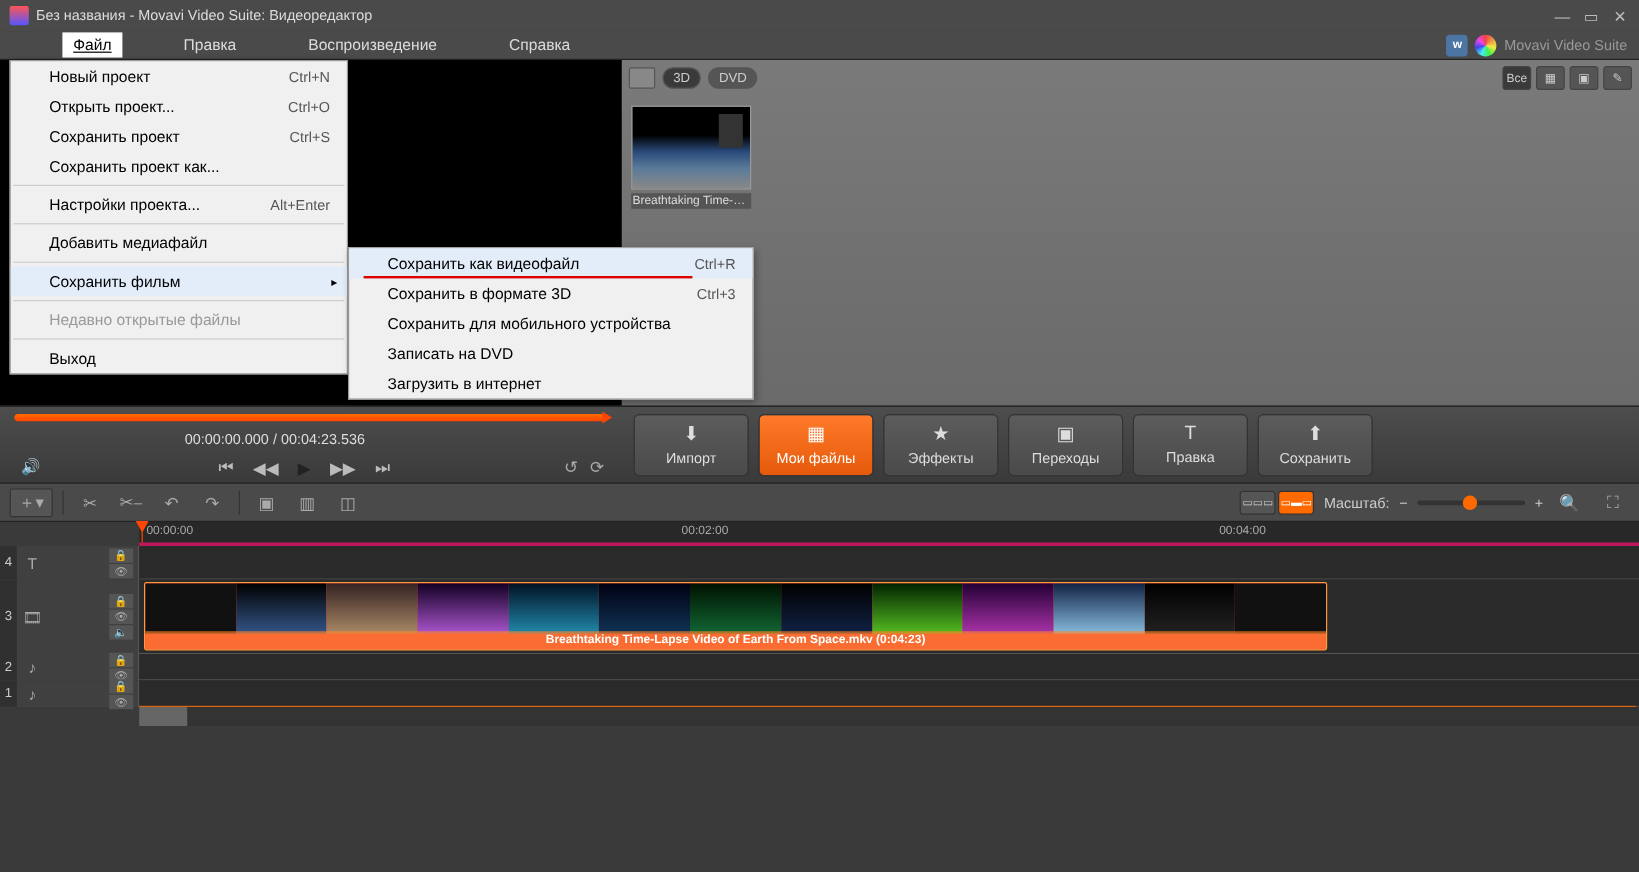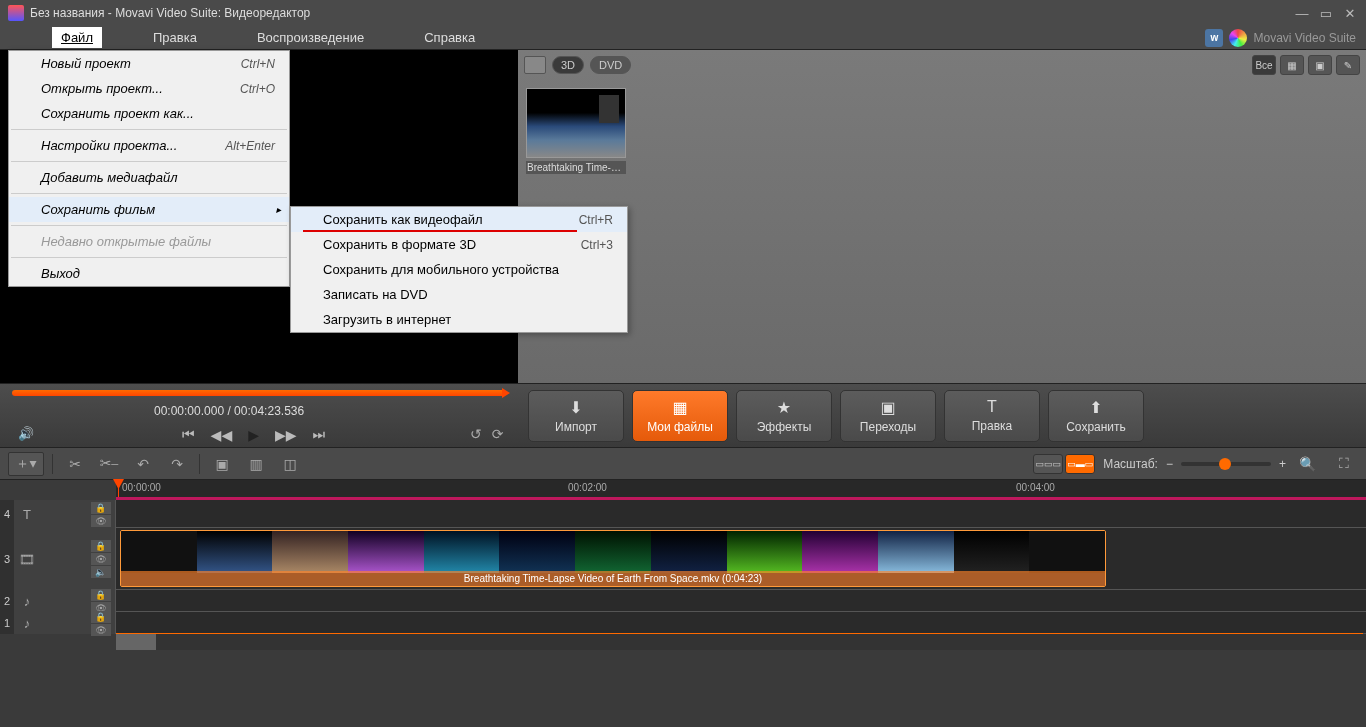--- a/index.html
+++ b/index.html
@@ -13,39 +13,39 @@
 
 
 .menubar { height:24px; background:#4a4a4a; display:flex; align-items:center; padding:0 10px; font-size:13px; border-bottom:1px solid #222; }
 .menubar .m { padding:3px 9px; color:#ddd; cursor:pointer;margin-left:42px; }
 .menubar .m.active { background:#fff; color:#000; text-decoration:underline; }
 .menubar .right { margin-left:auto; display:flex; align-items:center; gap:6px; color:#999; font-size:12px; }
 .vk { width:18px; height:18px; background:#4c75a3; border-radius:3px; display:flex; align-items:center; justify-content:center; color:#fff; font-size:10px; font-weight:bold; }
 .wheel { width:18px; height:18px; border-radius:50%; background:conic-gradient(#e44,#e94,#ee4,#4e4,#4ee,#44e,#e4e,#e44); }
 
 
-.main { display:flex; height:333px; }
+.main { display:flex; height:288px; }
 .preview { flex:0 0 518px; background:#000; position:relative; }
 .media-panel { flex:1; background:linear-gradient(#7a7a7a,#6a6a6a); display:flex; flex-direction:column; }
 .media-tb { height:30px; display:flex; align-items:center; padding:0 6px; gap:6px; }
 .chip { padding:2px 8px; border-radius:10px; border:1px solid #555; color:#ccc; font-size:11px; background:#3a3a3a; display:flex; align-items:center; }
 .chip.dvd { background:#555; }
 .folder-icon { width:22px; height:18px; background:#888; border-radius:2px; position:relative; border:1px solid #555; }
 .media-right { margin-left:auto; display:flex; gap:4px; }
 .sqbtn { width:24px; height:20px; background:#555; border:1px solid #444; border-radius:3px; display:flex; align-items:center; justify-content:center; color:#ccc; font-size:10px; }
 .sqbtn.sel { background:#3a3a3a; }
 .media-body { flex:1; padding:8px; display:flex; align-items:flex-start; }
 .thumb { width:100px; }
 .thumb-img { width:100px; height:70px; background:linear-gradient(#000 0%,#000 35%,#2a4a7a 55%,#5a7a9a 75%,#888 100%); border:1px solid #999; position:relative; }
 .thumb-img::after { content:''; position:absolute; right:6px; top:6px; width:20px; height:28px; background:#333; }
 .thumb-label { font-size:10px; color:#ddd; text-align:center; margin-top:3px; background:#555; padding:1px; white-space:nowrap; overflow:hidden; text-overflow:ellipsis; }
 
 
 .dropdown { position:absolute; background:#f0f0f0; border:1px solid #999; box-shadow:2px 2px 6px rgba(0,0,0,.3); font-size:13px; color:#000; z-index:100; }
-.dd1 { left:8px; top:50px; width:282px;font-style:italic; }
+.dd1 { left:8px; top:50px; width:282px; }
 .dd2 { left:290px; top:206px; width:338px; }
 .dd-item { display:flex; align-items:center; padding:5px 14px 5px 32px; cursor:pointer; position:relative; }
 .dd-item:hover, .dd-item.hov { background:#e3edf9; }
 .dd-item .sc { margin-left:auto; color:#555; font-size:12px; }
 .dd-sep { height:1px; background:#ccc; margin:3px 2px; }
 .dd-item.disabled { color:#999; }
 .dd-item.sub::after { content:'▸'; position:absolute; right:8px; font-size:10px; }
 .red-underline { position:absolute; left:12px; right:50px; bottom:0; height:2px; background:#d00; }
 
 
@@ -88,21 +88,21 @@
 .track-head { width:116px; display:flex; align-items:center; background:#404040; border-right:1px solid #555; }
 .tnum { width:14px; text-align:center; font-size:11px; color:#ccc; background:#303030; align-self:stretch; display:flex; align-items:center; justify-content:center; }
 .ticon { width:26px; display:flex; align-items:center; justify-content:center; font-size:13px; color:#aaa; }
 .ttoggles { display:flex; flex-direction:column; margin-left:auto; margin-right:4px; gap:1px; }
 .ttg { width:20px; height:12px; background:#555; display:flex; align-items:center; justify-content:center; font-size:9px; color:#aaa; }
 .track-body { flex:1; position:relative; background:#2a2a2a; }
 .track.h30 { height:28px; } .track.h30 .track-head { height:28px; }
 .track.h60 { height:62px; } .track.h60 .track-head { height:62px; }
 .track.h20 { height:22px; } .track.h20 .track-head { height:22px; }
 
-.clip { position:absolute; top:2px; bottom:2px; left:4px; right:260px; border:1px solid #ff9a3a; border-radius:2px; background:#0f172a; overflow:hidden; }
+.clip { position:absolute; top:2px; bottom:2px; left:4px; right:260px; border:1px solid #ff9a3a; border-radius:2px; background:#ef4444; overflow:hidden;font-weight:bold; }
 .clip-strip { display:flex; height:42px; }
 .clip-strip div { flex:1; background:#223; margin:0; }
 .clip-strip div:nth-child(1){background:#111;} 
 .clip-strip div:nth-child(2){background:linear-gradient(#000,#358);} 
 .clip-strip div:nth-child(3){background:linear-gradient(#322,#a86);} 
 .clip-strip div:nth-child(4){background:linear-gradient(#102,#a5c);} 
 .clip-strip div:nth-child(5){background:linear-gradient(#012,#28a);} 
 .clip-strip div:nth-child(6){background:linear-gradient(#001,#135);} 
 .clip-strip div:nth-child(7){background:linear-gradient(#010,#163);} 
 .clip-strip div:nth-child(8){background:linear-gradient(#000,#124);} 
@@ -168,20 +168,24 @@
 <div class="dropdown dd1">
   <div class="dd-item">
       <span>Новый проект</span>
       <span class="sc">Ctrl+N</span>
     </div>
   <div class="dd-item">
       <span>Открыть проект...</span>
       <span class="sc">Ctrl+O</span>
     </div>
   <div class="dd-item">
+      <span>Сохранить проект</span>
+      <span class="sc">Ctrl+S</span>
+    </div>
+  <div class="dd-item">
       <span>Сохранить проект как...</span>
     </div>
   <div class="dd-sep"></div>
   <div class="dd-item">
       <span>Настройки проекта...</span>
       <span class="sc">Alt+Enter</span>
     </div>
   <div class="dd-sep"></div>
   <div class="dd-item">
       <span>Добавить медиафайл</span>

